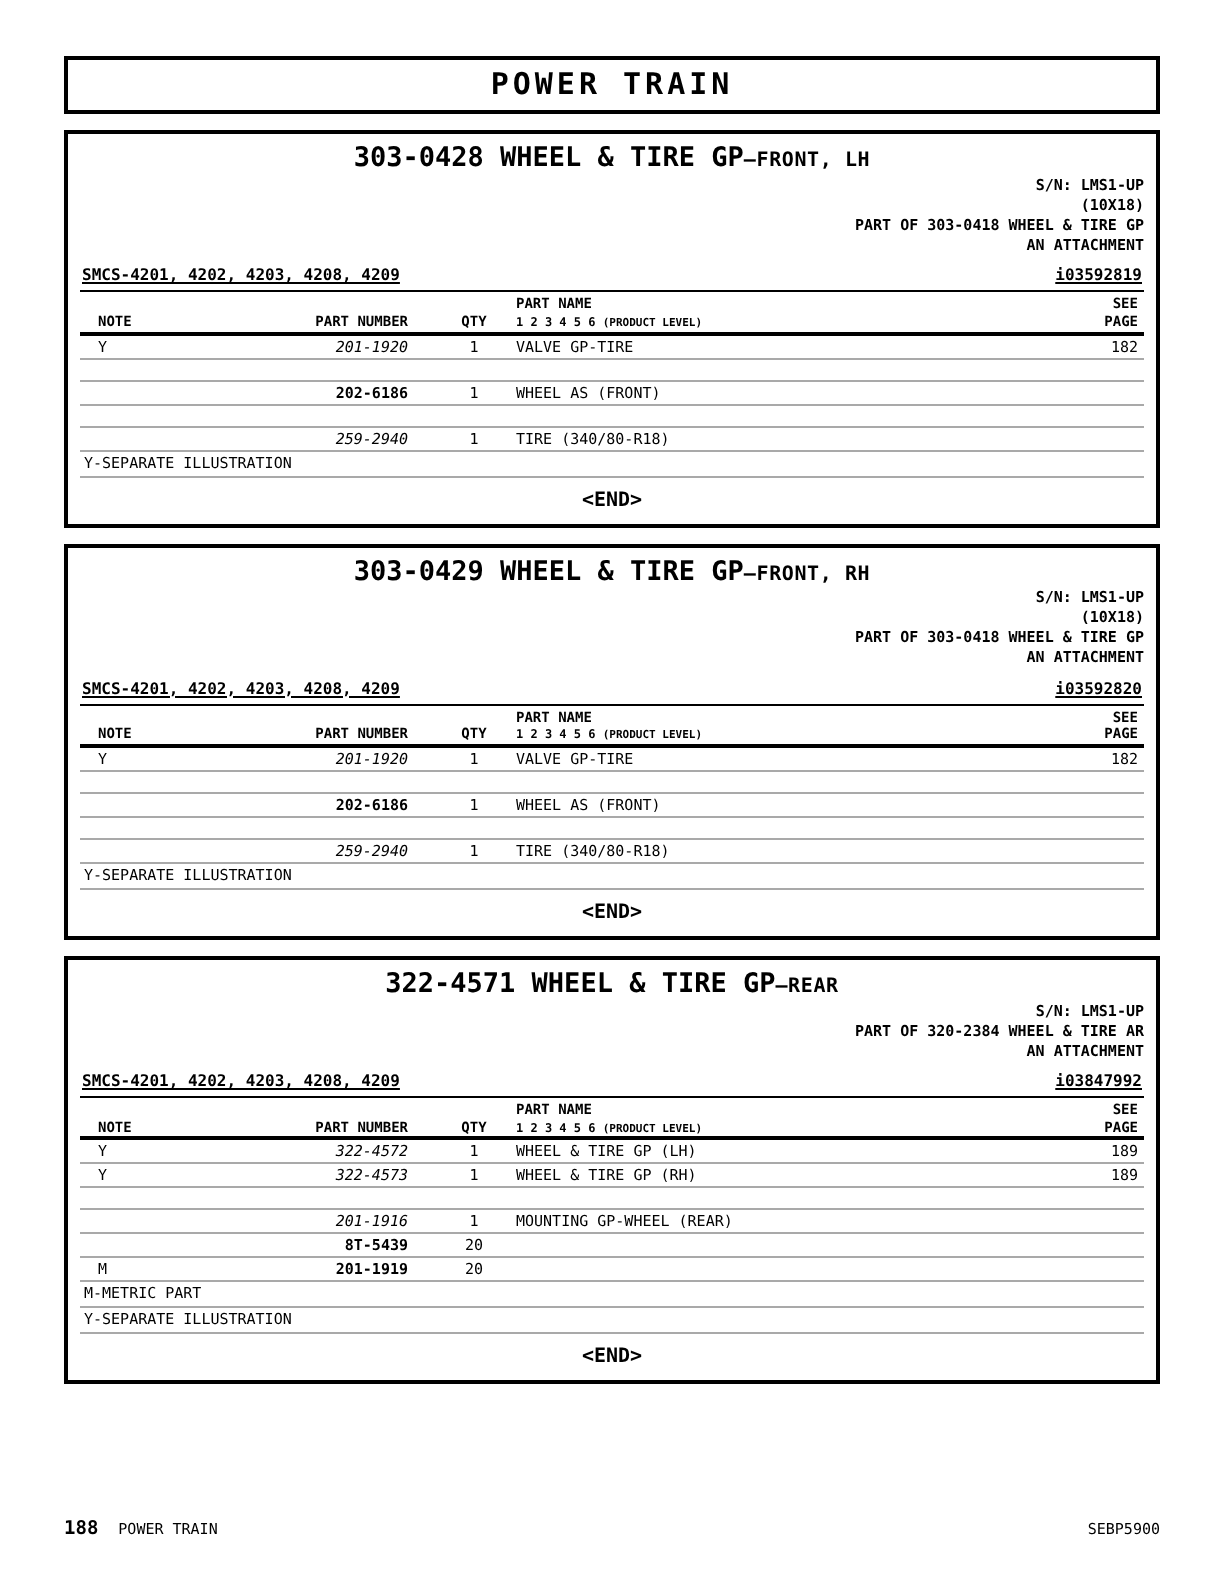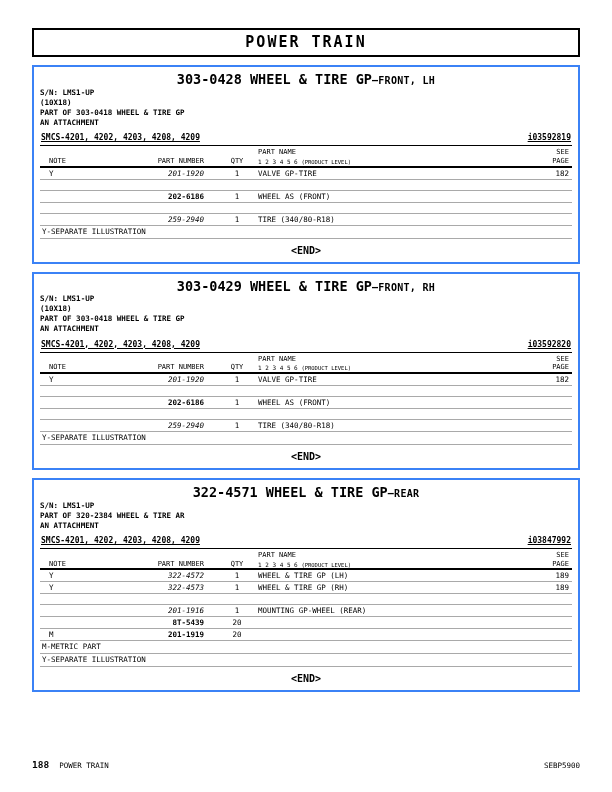--- a/index.html
+++ b/index.html
@@ -16,41 +16,41 @@
   .title-box {
     border: 2px solid #000;
     text-align: center;
     font-weight: bold;
     font-size: 15px;
     letter-spacing: 2px;
     padding: 3px 0 4px 0;
   }
 
   .section {
-    border: 2px solid #3b82f6;
+    border: 2px solid #000000;
     margin-top: 8px;
     padding: 5px 6px 3px 6px;
   }
   .sec-title { text-align: center; font-weight: bold; font-size: 13.5px; line-height: 1.15; }
   .t-suffix { font-size: 10px; letter-spacing: 0.3px; }
-  .sec-sub { text-align: left; font-weight: bold; font-size: 7.5px; line-height: 1.35; }
+  .sec-sub { text-align: right; font-weight: bold; font-size: 7.5px; line-height: 1.35; }
 
   .smcs-row {
     display: flex; justify-content: space-between; align-items: baseline;
     font-weight: bold; font-size: 8px;
     margin-top: 5px; padding: 0 1px 3px 1px;
     border-bottom: 1px solid #000;
     text-decoration: underline;
   }
 
   .grid-cols {
     display: grid;
     grid-template-columns: 52px 128px 34px 1fr 44px;
   }
-  .thead { border-bottom: 2px solid #000; font-weight: normal; font-size: 7px; padding-top: 2px; }
+  .thead { border-bottom: 2px solid #000; font-weight: bold; font-size: 7px; padding-top: 2px; }
   .thead .hrow { align-items: end; line-height: 1.25; }
   .h-partname { padding-left: 4px; }
   .h-pl { padding-left: 4px; font-size: 6px; }
   .pl-label { font-size: 5.5px; }
 
   .row {
     font-size: 7.5px;
     border-bottom: 1px solid #a9a9a9;
     min-height: 12px;
     align-items: center;

